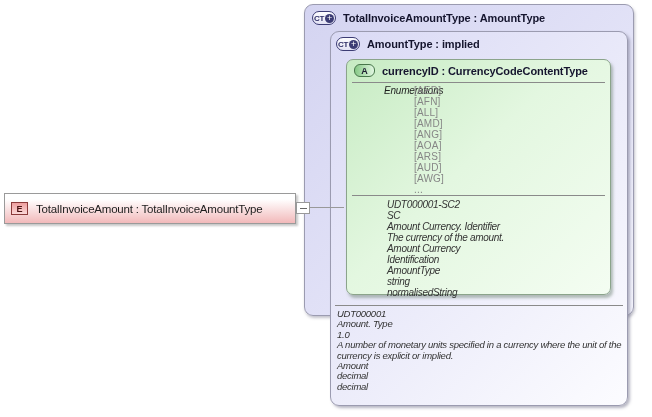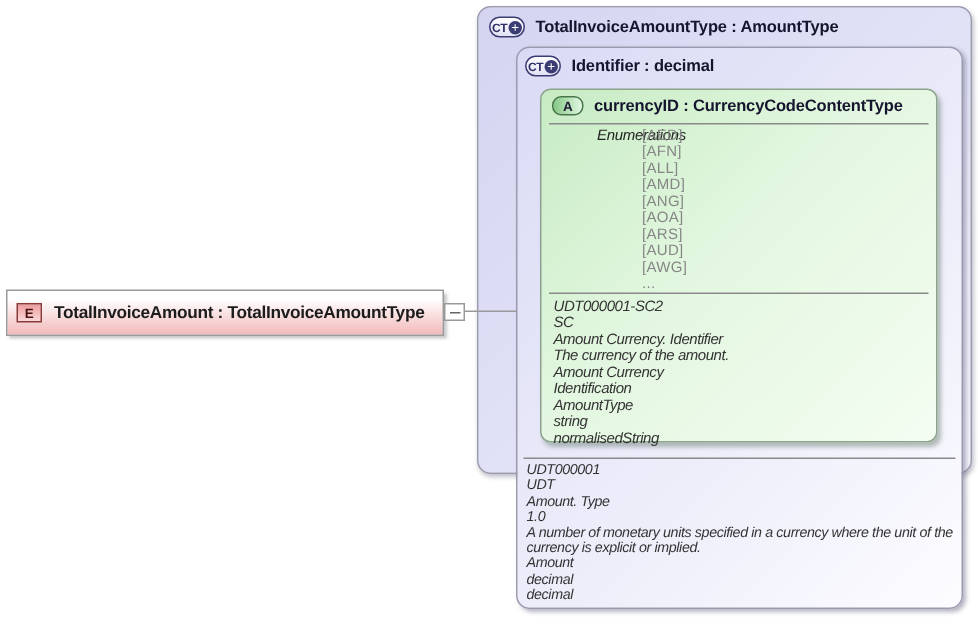--- a/index.html
+++ b/index.html
@@ -14,32 +14,32 @@
     background:linear-gradient(180deg,#ffffff 18%,#f2b9ba 100%);
     box-shadow:2px 2px 2px #c8c8c8;
     display:flex;align-items:center;gap:8px;padding-left:6px;
   }
   .e-icon{
     display:inline-flex;align-items:center;justify-content:center;
     width:17px;height:13px;box-sizing:border-box;border:1px solid #8b3a3a;
     background:linear-gradient(180deg,#ee9e9e,#fbd8d8);
     font-size:9px;font-weight:bold;color:#4a1212;flex:0 0 auto;
   }
-  .element-label{font-size:11.5px;font-weight:bold;color:#1c1c1c;white-space:nowrap;letter-spacing:-0.2px;}
+  .element-label{font-size:11.5px;font-weight:normal;color:#1c1c1c;white-space:nowrap;letter-spacing:-0.2px;}
   
   .connector-square{
     position:absolute;left:296px;top:202px;width:14px;height:12px;box-sizing:border-box;
     background:#fff;border:1px solid #999;z-index:6;
     display:flex;align-items:center;justify-content:center;
   }
   .connector-square .minus{width:7px;height:1px;background:#666;}
   .connector-line{position:absolute;left:310px;top:207px;width:34px;height:1px;background:#999;z-index:5;}
   
   .outer-box{
-    position:absolute;left:318px;top:4px;width:330px;height:312px;box-sizing:border-box;
+    position:absolute;left:304px;top:4px;width:330px;height:312px;box-sizing:border-box;
     border:1px solid #9b9bb0;border-radius:9px;
     background:linear-gradient(135deg,#d4d4f1 0%,#e2e2f7 55%,#f4f4fd 100%);
     box-shadow:1px 2px 3px rgba(120,120,140,0.45);
   }
   .box-header{display:flex;align-items:center;gap:7px;}
   .outer-header{padding:6px 0 0 7px;}
   .ct-icon{
     display:inline-flex;align-items:center;justify-content:center;
     width:24px;height:14px;box-sizing:border-box;border:1px solid #3c3c74;border-radius:7px;
     background:linear-gradient(180deg,#fdfdff,#e2e2f4);flex:0 0 auto;
@@ -77,21 +77,21 @@
   .sep-enum-bottom{top:135px;}
   .enum-label{
     position:absolute;left:8px;top:25px;font-size:10px;font-style:italic;color:#1f1f1f;
     letter-spacing:-0.2px;
     margin-left:29px;
   }
   .enum-values{position:absolute;left:67px;top:25px;}
   .enum-value{font-size:10px;line-height:11px;color:#868686;letter-spacing:0.2px;}
   .doc{font-style:italic;color:#333;}
   .attr-doc{position:absolute;left:8px;right:6px;top:139px;}
-  .attr-doc .doc-line{font-size:10px;line-height:11px;letter-spacing:-0.3px;}
+  .attr-doc .doc-line{font-size:10px;line-height:11px;letter-spacing:-0.3px;margin-left:32px;}
   .inner-sep{top:273px;left:4px;right:4px;}
   .inner-doc{position:absolute;left:6px;right:4px;top:277px;}
   .inner-doc .doc-line{font-size:9.5px;line-height:10.4px;letter-spacing:-0.25px;}
 </style>
 </head>
 <body>
 
 <div class="canvas">
 
   <div class="element-box">
@@ -112,21 +112,21 @@
       </span>
       <span class="box-title">TotalInvoiceAmountType : AmountType</span>
     </div>
 
     <div class="inner-box">
       <div class="box-header inner-header">
         <span class="ct-icon">
           <span class="ct-text">CT</span>
           <span class="plus-circle">+</span>
         </span>
-        <span class="box-title">Identifier : decimal</span>
+        <span class="box-title">AmountType : implied</span>
       </div>
 
       <div class="attr-box">
         <div class="attr-header">
           <span class="a-icon">A</span>
           <span class="box-title">currencyID : CurrencyCodeContentType</span>
         </div>
         <div class="separator sep-enum-top"></div>
 
         <span class="enum-label">Enumerations</span>
@@ -155,21 +155,20 @@
           <div class="doc-line">AmountType</div>
           <div class="doc-line">string</div>
           <div class="doc-line">normalisedString</div>
         </div>
       </div>
 
       <div class="separator inner-sep"></div>
 
       <div class="doc inner-doc">
         <div class="doc-line">UDT000001</div>
-        <div class="doc-line">UDT</div>
         <div class="doc-line">Amount. Type</div>
         <div class="doc-line">1.0</div>
         <div class="doc-line">A number of monetary units specified in a currency where the unit of the currency is explicit or implied.</div>
         <div class="doc-line">Amount</div>
         <div class="doc-line">decimal</div>
         <div class="doc-line">decimal</div>
       </div>
     </div>
   </div>
 </div>

